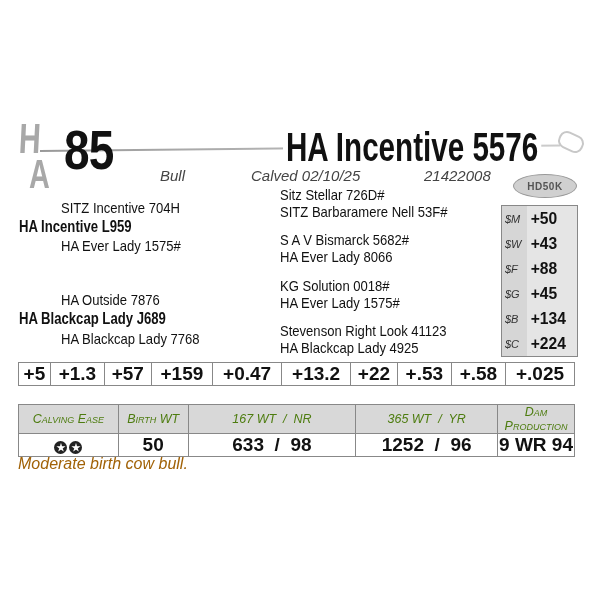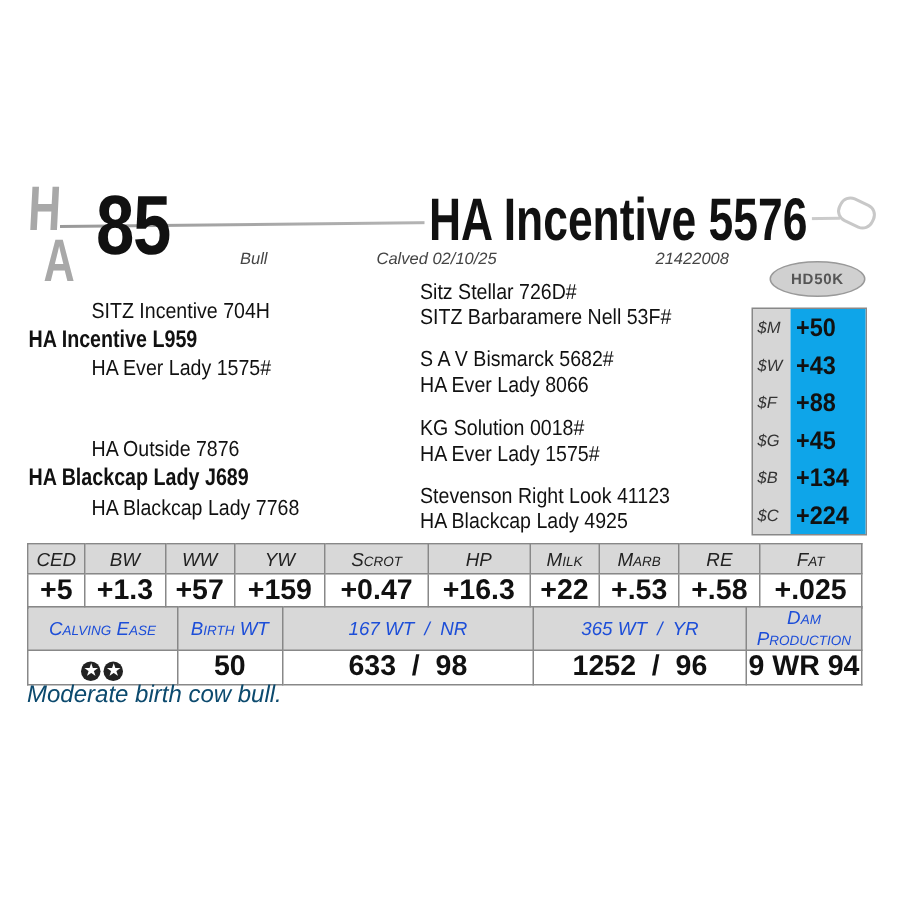--- a/index.html
+++ b/index.html
@@ -10,60 +10,60 @@
   .brand-h { position:absolute; left:6px; top:0px; font-size:42px; font-weight:bold; color:#a8a8a8;
              font-family:"Liberation Sans", sans-serif; transform:scaleX(0.72) skewX(-4deg); transform-origin:left top; line-height:1; }
   .brand-a { position:absolute; left:15px; top:36px; font-size:40px; font-weight:bold; color:#a8a8a8;
              transform:scaleX(0.72); transform-origin:left top; line-height:1; }
   .rope { left:40px; top:150px; width:520px; height:2px; background:linear-gradient(to right,#999,#bbb 60%,#ccc); transform:rotate(-0.6deg); transform-origin:left center; }
   .rope-end { left:558px; top:133px; width:22px; height:14px; border:2px solid #c8c8c8; border-radius:8px; transform:rotate(25deg); }
   .lot { left:64px; top:122px; font-size:56px; font-weight:bold; line-height:1; letter-spacing:-1px;
          transform:scaleX(0.82); transform-origin:left top; color:#111; }
   .title { left:283px; top:127px; font-size:40px; font-weight:bold; line-height:1; white-space:nowrap;
            transform:scaleX(0.74); transform-origin:left top; color:#111; background:#fff; padding:0 4px; }
-  .sub { font-size:11px; font-style:italic; color:#444; line-height:1; }
+  .sub { font-size:15px; font-style:italic; color:#444; line-height:1; }
   .badge { left:513px; top:174px; width:62px; height:22px; border-radius:50%; background:#d0d0d0; border:1px solid #999;
            display:flex; align-items:center; justify-content:center; font-size:10px; font-weight:bold; color:#555; letter-spacing:0.5px; }
   .ped { font-size:14.5px; line-height:1; white-space:nowrap; color:#111; transform:scaleX(0.9); transform-origin:left top; }
   .ped-bold { font-size:16px; font-weight:bold; line-height:1; white-space:nowrap; transform:scaleX(0.82); transform-origin:left top; }
   .index-box { left:501px; top:205px; width:75px; height:150px; border:1px solid #888; display:flex; }
   .index-labels { width:25px; background:#d6d6d6; }
-  .index-vals { flex:1; background:#0ea5e9; }
+  .index-vals { flex:1; background:#e5e5e5; }
   .irow { height:25px; display:flex; align-items:center; }
   .ilabel { font-size:11px; font-style:italic; color:#333; padding-left:3px; }
   .ival { font-size:17px; font-weight:bold; padding-left:4px; transform:scaleX(0.92); transform-origin:left center; }
   table { border-collapse:collapse; position:absolute; }
   .epd { left:18px; top:362px; width:557px; }
   .epd td { border:1px solid #888; text-align:center; padding:0; }
   .epd .h td { background:#d8d8d8; height:19px; font-size:12.5px; font-style:italic; color:#222; }
   .epd .v td { height:22px; font-size:19px; font-weight:bold; background:#fff; }
   .sc { font-variant:small-caps; }
   .perf { left:18px; top:404px; width:557px; }
   .perf td { border:1px solid #888; text-align:center; padding:0; }
-  .perf .h td { background:#d8d8d8; height:19px; font-size:12.5px; font-style:italic; color:#1d4ed8; }
+  .perf .h td { background:#d8d8d8; height:19px; font-size:12.5px; font-style:italic; color:#4d7c0f; }
   .perf .v td { height:22px; font-size:19px; font-weight:bold; background:#fff; }
   .star { display:inline-block; width:13px; height:13px; border-radius:50%; background:#222; color:#fff; font-size:10px; line-height:13px; text-align:center; margin:0 1px; }
-  .comment { left:18px; top:455px; font-size:16px; font-style:italic; color:#0c4a6e; }
+  .comment { left:18px; top:455px; font-size:16px; font-style:italic; color:#a16207; }
 </style>
 </head>
 <body>
 
 <div class="abs brand">
   <span class="brand-h">H</span>
   <span class="brand-a">A</span>
 </div>
 <div class="abs rope"></div>
 <div class="abs rope-end"></div>
 
 <div class="abs lot">85</div>
 <div class="abs title">HA Incentive 5576</div>
 
 <div class="abs sub" style="left:160px;top:168px;">Bull</div>
 <div class="abs sub" style="left:251px;top:168px;font-style:italic;">Calved 02/10/25</div>
-<div class="abs sub" style="left:437px;top:168px;">21422008</div>
+<div class="abs sub" style="left:424px;top:168px;">21422008</div>
 <div class="abs badge">HD50K</div>
 
 <div class="abs ped" style="left:61px;top:201px;">SITZ Incentive 704H</div>
 <div class="abs ped-bold" style="left:19px;top:219px;">HA Incentive L959</div>
 <div class="abs ped" style="left:61px;top:239px;">HA Ever Lady 1575#</div>
 <div class="abs ped" style="left:61px;top:293px;">HA Outside 7876</div>
 <div class="abs ped-bold" style="left:19px;top:311px;">HA Blackcap Lady J689</div>
 <div class="abs ped" style="left:61px;top:332px;">HA Blackcap Lady 7768</div>
 
 <div class="abs ped" style="left:280px;top:188px;">Sitz Stellar 726D#</div>
@@ -113,39 +113,27 @@
         <span class="ival">+134</span>
       </div>
     <div class="irow">
         <span class="ival">+224</span>
       </div>
   </div>
 </div>
 
 <table class="epd">
   <tbody>
-      <tr class="h">
-    <td>CED</td>
-    <td>BW</td>
-    <td>WW</td>
-    <td>YW</td>
-    <td class="sc">Scrot</td>
-    <td>HP</td>
-    <td class="sc">Milk</td>
-    <td class="sc">Marb</td>
-    <td>RE</td>
-    <td class="sc">Fat</td>
-  </tr>
   <tr class="v">
     <td>+5</td>
     <td>+1.3</td>
     <td>+57</td>
     <td>+159</td>
     <td>+0.47</td>
-    <td>+16.3</td>
+    <td>+13.2</td>
     <td>+22</td>
     <td>+.53</td>
     <td>+.58</td>
     <td>+.025</td>
   </tr>
 </tbody>
   </table>
 
 <table class="perf">
   <colgroup>

